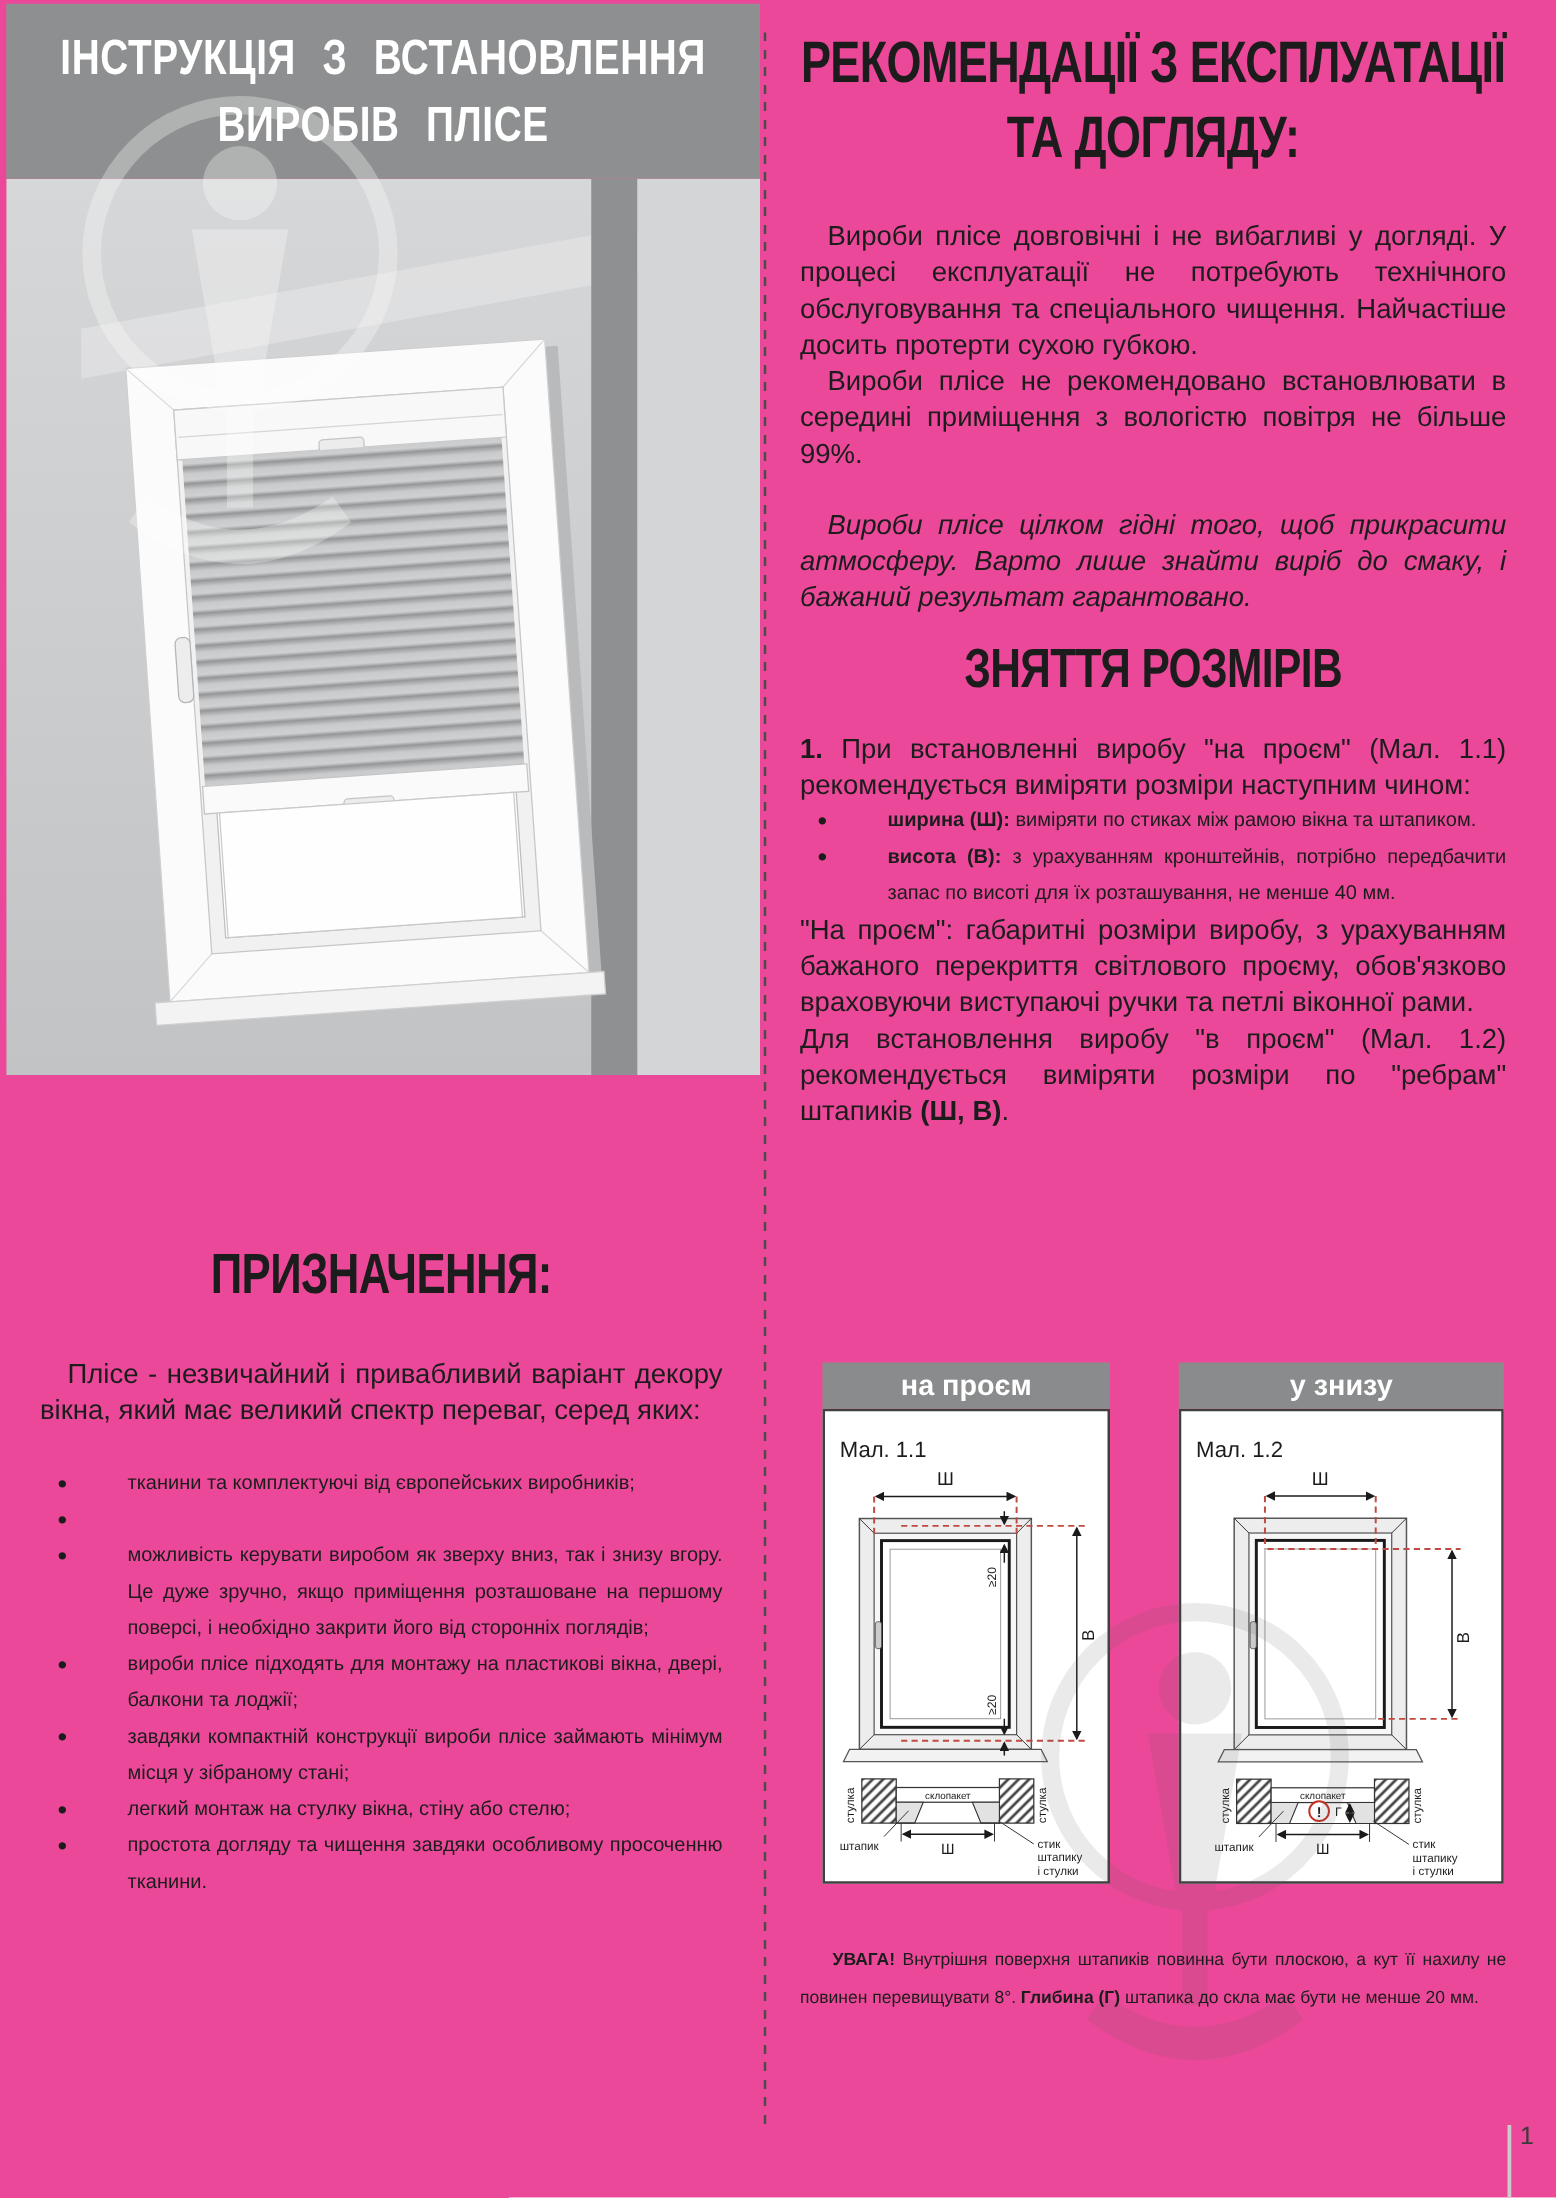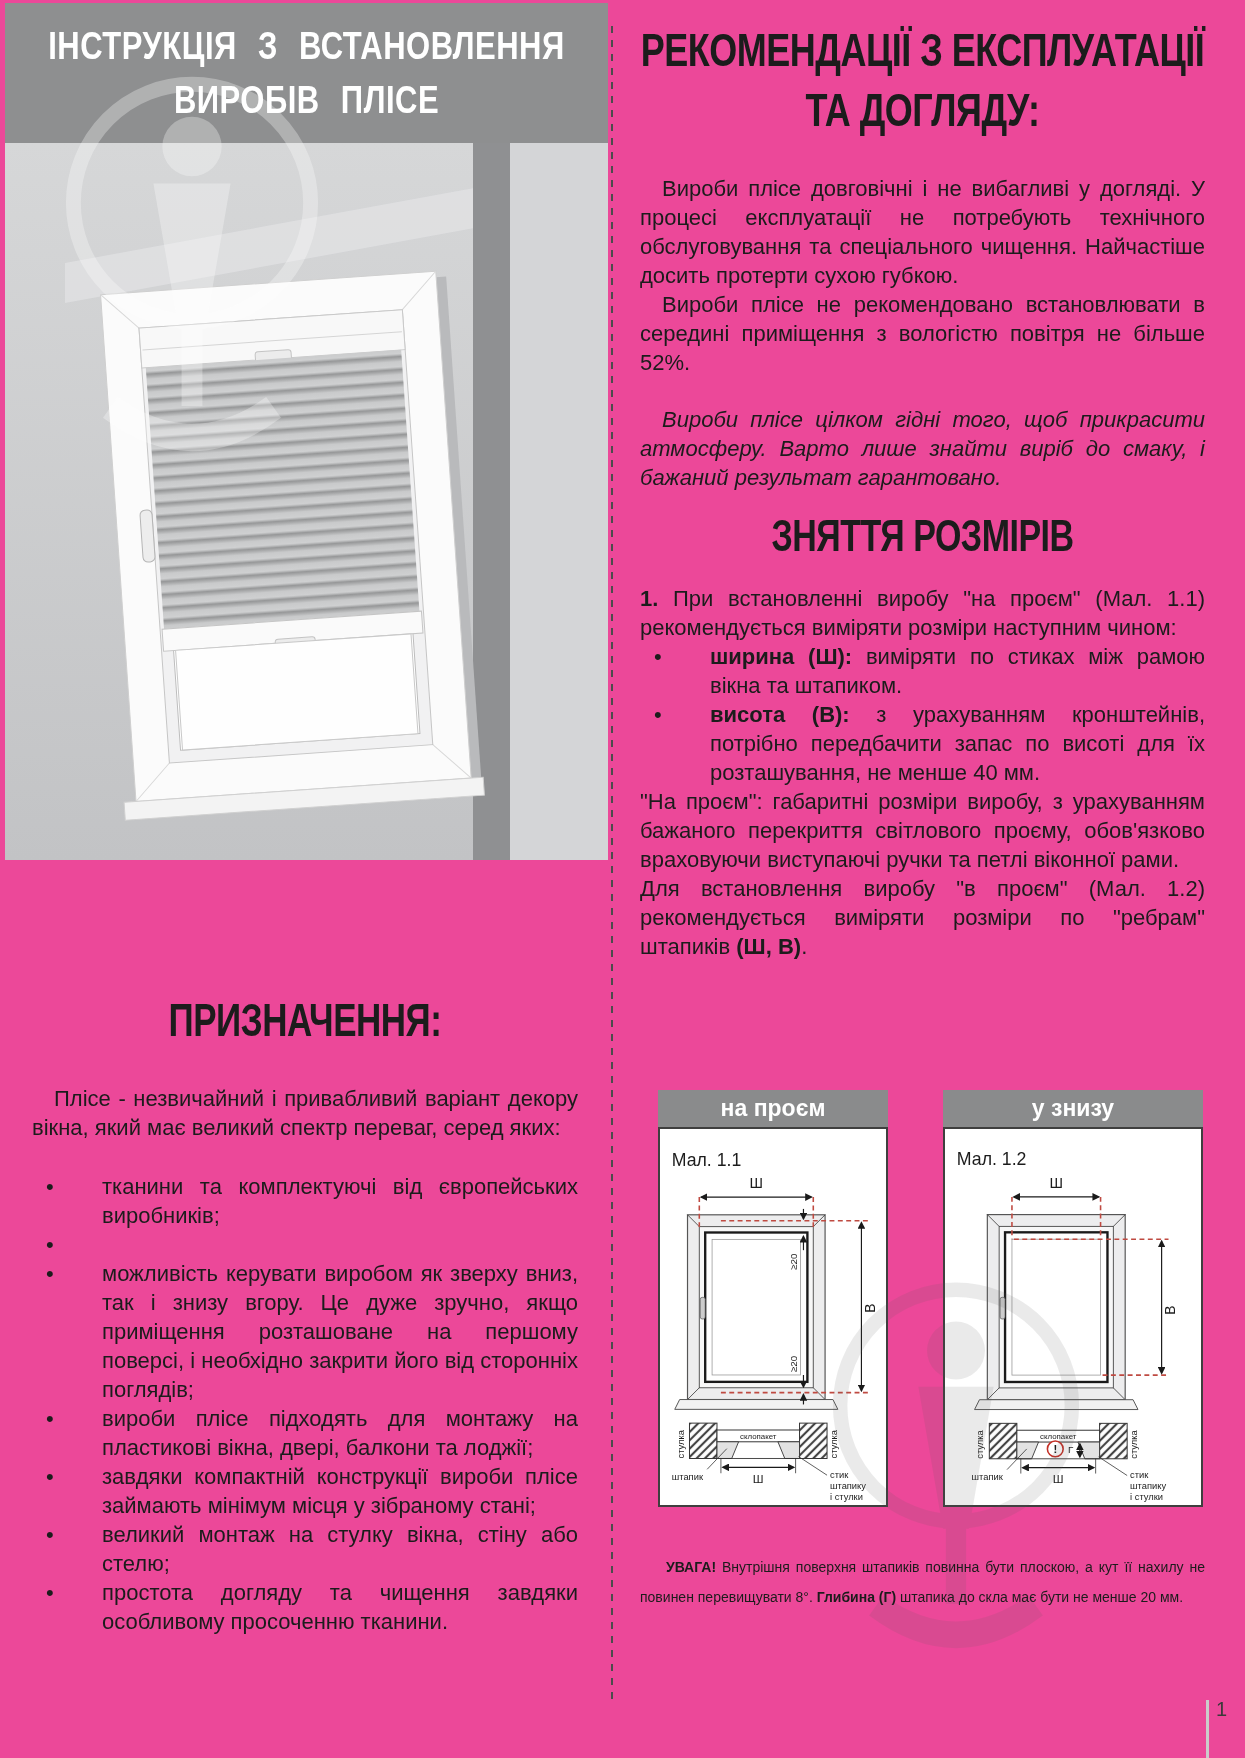--- a/index.html
+++ b/index.html
@@ -24,21 +24,21 @@
   .wm-bottom{left:806px;top:1268px;width:300px;height:420px;color:#5a5a5a;opacity:.12;z-index:6;}
 
   
   .h-cond{font-weight:bold;text-align:center;transform:scaleY(1.3);letter-spacing:-.5px;}
   .left-body{position:absolute;left:32px;top:1000px;width:546px;}
   .left-body h2{font-size:35px;margin:0 0 44px 0;}
   .body-text{font-size:22px;line-height:29px;text-align:justify;}
   .indent{text-indent:22px;}
   .b-row{display:flex;}
   .b-dot{flex:0 0 56px;padding-left:14px;font-size:22px;line-height:29px;}
-  .b-text{flex:1;font-size:22px;line-height:29px;text-align:justify;}
+  .b-text{flex:1;font-size:16px;line-height:29px;text-align:justify;}
 
   .right-col{position:absolute;left:640px;top:34px;width:565px;}
   .right-col h1{font-size:36px;line-height:46px;margin:0 0 48px 0;}
   .right-col h2{font-size:34px;line-height:46px;margin:8px 0 26px 0;}
   .p1{margin:0;}
   .p2{margin:0 0 28px 0;}
   .p3{margin:0 0 20px 0;font-style:italic;}
   .pm0{margin:0;}
 
   
@@ -142,36 +142,36 @@
       <div class="b-row">
           <div class="b-dot">•</div>
           <div class="b-text">вироби плісе підходять для монтажу на пластикові вікна, двері, балкони та лоджії;</div>
         </div>
       <div class="b-row">
           <div class="b-dot">•</div>
           <div class="b-text">завдяки компактній конструкції вироби плісе займають мінімум місця у зібраному стані;</div>
         </div>
       <div class="b-row">
           <div class="b-dot">•</div>
-          <div class="b-text">великий монтаж на стулку вікна, стіну або стелю;</div>
+          <div class="b-text">легкий монтаж на стулку вікна, стіну або стелю;</div>
         </div>
       <div class="b-row">
           <div class="b-dot">•</div>
           <div class="b-text">простота догляду та чищення завдяки особливому просоченню тканини.</div>
         </div>
     </div>
   </div>
 
   <div class="right-col">
     <h1 class="h-cond">
       <div>РЕКОМЕНДАЦІЇ З ЕКСПЛУАТАЦІЇ</div>
       <div>ТА ДОГЛЯДУ:</div>
     </h1>
     <p class="body-text indent p1">Вироби плісе довговічні і не вибагливі у догляді. У процесі експлуатації не потребують технічного обслуговування та спеціального чищення. Найчастіше досить протерти сухою губкою.</p>
-    <p class="body-text indent p2">Вироби плісе не рекомендовано встановлювати в середині приміщення з вологістю повітря не більше 52%.</p>
+    <p class="body-text indent p2">Вироби плісе не рекомендовано встановлювати в середині приміщення з вологістю повітря не більше 99%.</p>
     <p class="body-text indent p3">Вироби плісе цілком гідні того, щоб прикрасити атмосферу. Варто лише знайти виріб до смаку, і бажаний результат гарантовано.</p>
 
     <h2 class="h-cond">ЗНЯТТЯ РОЗМІРІВ</h2>
     <p class="body-text pm0"><b>1.</b> <span>При встановленні виробу "на проєм" (Мал. 1.1) рекомендується виміряти розміри наступним чином:</span></p>
     <div class="b-row">
       <div class="b-dot">•</div>
       <div class="b-text"><b>ширина (Ш):</b> <span>виміряти по стиках між рамою вікна та штапиком.</span></div>
     </div>
     <div class="b-row">
       <div class="b-dot">•</div>

